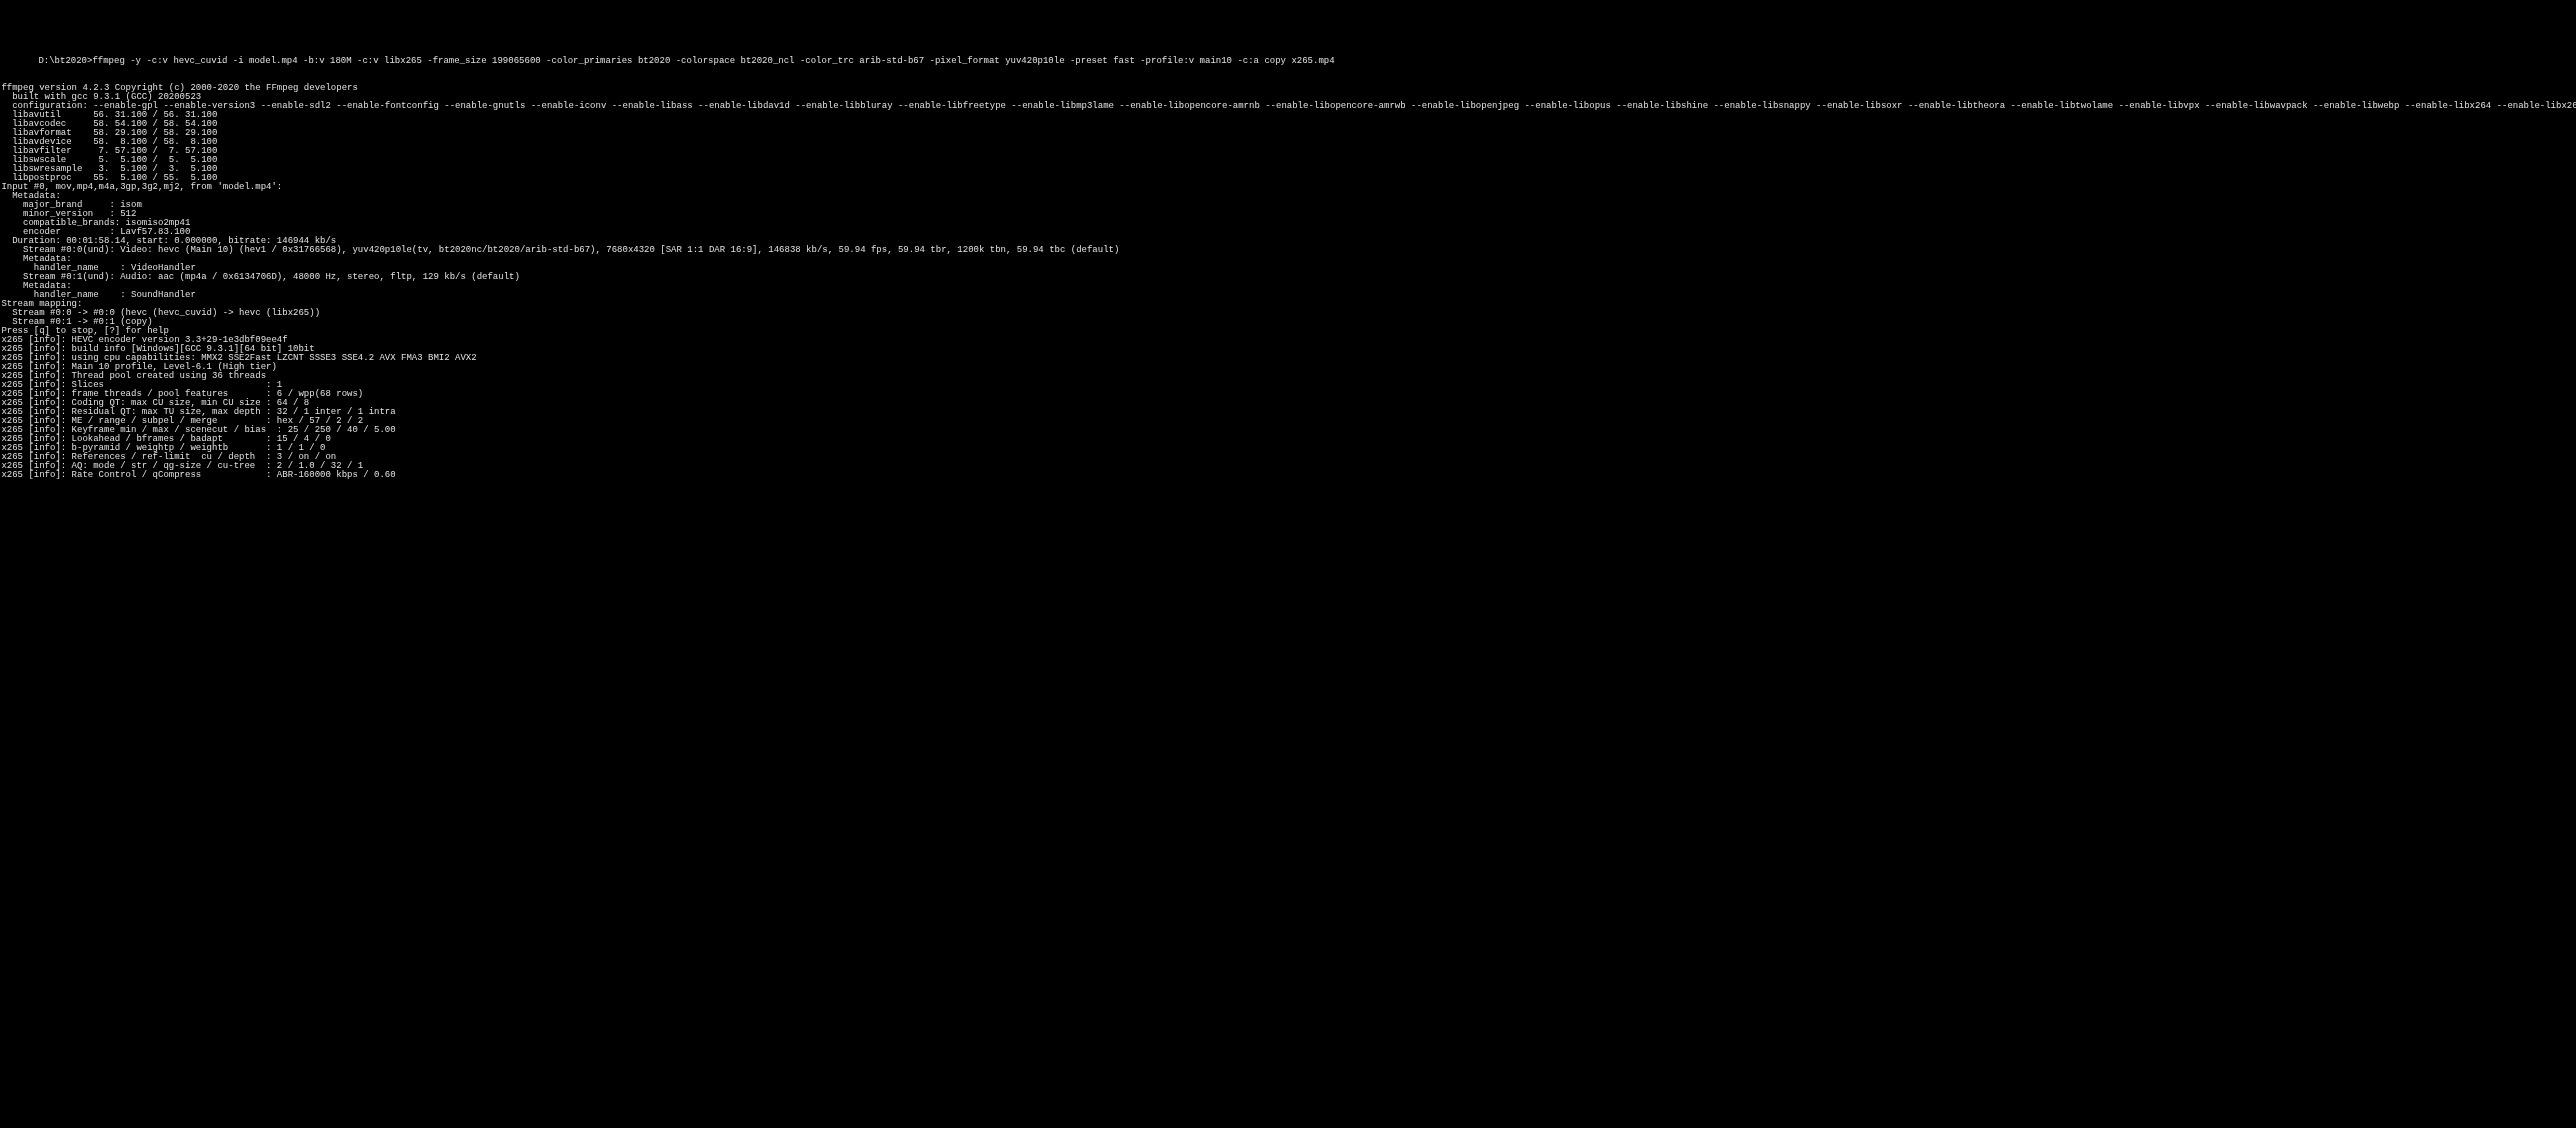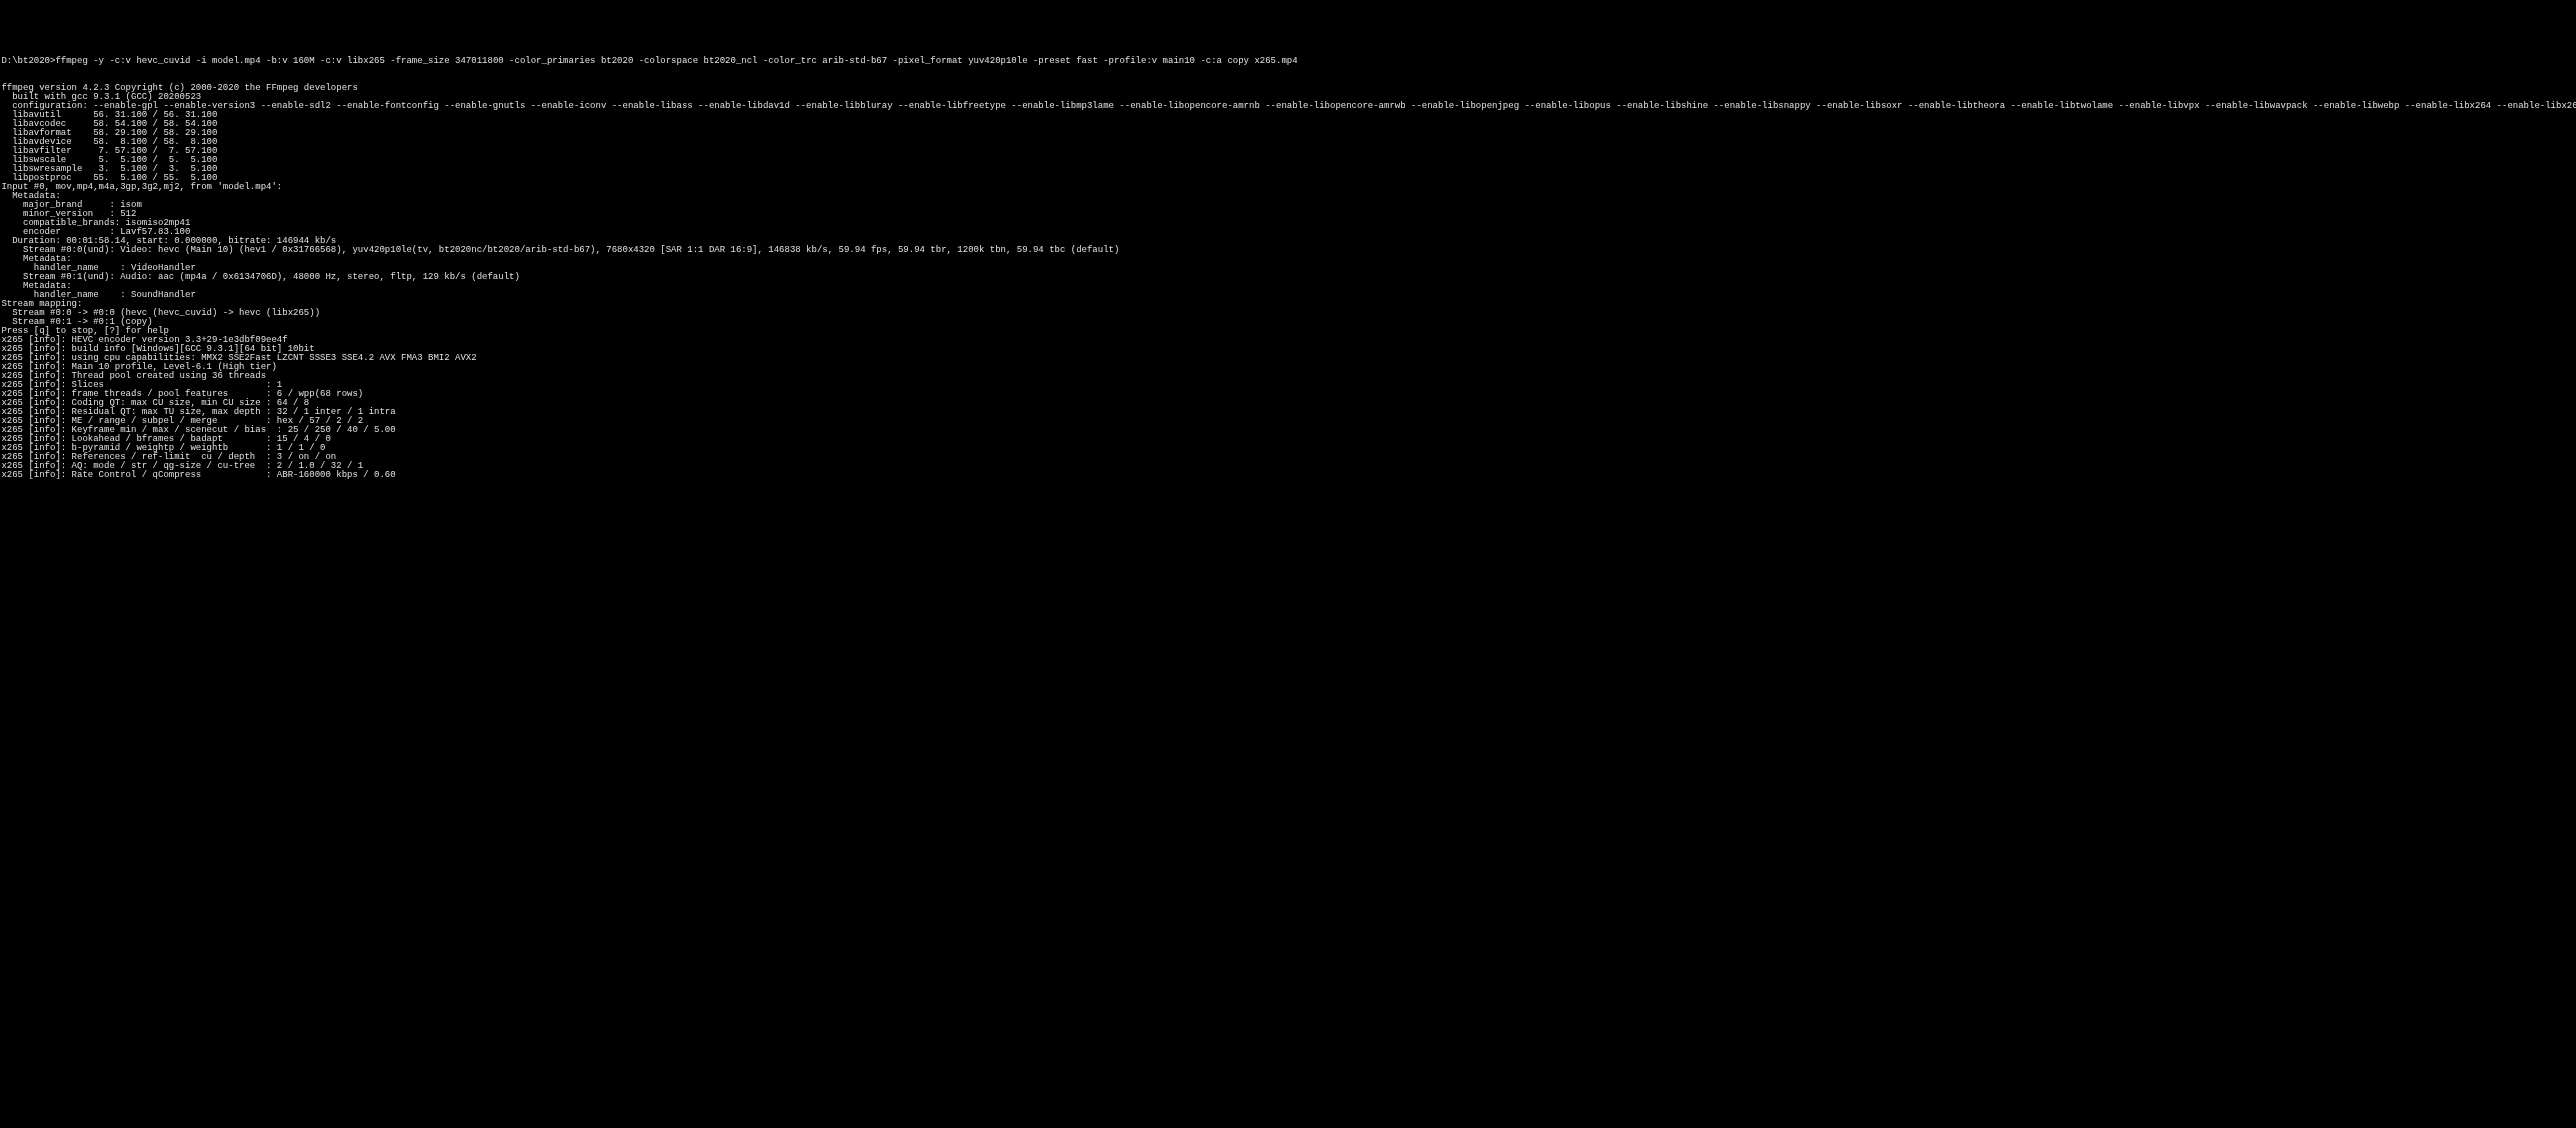--- a/index.html
+++ b/index.html
@@ -20,30 +20,31 @@
     .term {
       padding: 2.7px 1.4px;
     }
     .line {
       display: block;
       white-space: pre;
       min-height: 1em;
     }
     .prompt {
       color: #e0e0e0;
+      padding-left: 37px;
     }
     .cmd {
       color: #e0e0e0;
     }
   </style>
 </head>
 <body>
 
 
 
 <div class="term">
-  <span class="line"><span class="prompt">D:\bt2020&gt;</span><span class="cmd">ffmpeg -y -c:v hevc_cuvid -i model.mp4 -b:v 160M -c:v libx265 -frame_size 347011800 -color_primaries bt2020 -colorspace bt2020_ncl -color_trc arib-std-b67 -pixel_format yuv420p10le -preset fast -profile:v main10 -c:a copy x265.mp4</span></span>
+  <span class="line"><span class="prompt">D:\bt2020&gt;</span><span class="cmd">ffmpeg -y -c:v hevc_cuvid -i model.mp4 -b:v 180M -c:v libx265 -frame_size 199065600 -color_primaries bt2020 -colorspace bt2020_ncl -color_trc arib-std-b67 -pixel_format yuv420p10le -preset fast -profile:v main10 -c:a copy x265.mp4</span></span>
   <div id="output-lines"><span class="line">ffmpeg version 4.2.3 Copyright (c) 2000-2020 the FFmpeg developers</span><span class="line">  built with gcc 9.3.1 (GCC) 20200523</span><span class="line">  configuration: --enable-gpl --enable-version3 --enable-sdl2 --enable-fontconfig --enable-gnutls --enable-iconv --enable-libass --enable-libdav1d --enable-libbluray --enable-libfreetype --enable-libmp3lame --enable-libopencore-amrnb --enable-libopencore-amrwb --enable-libopenjpeg --enable-libopus --enable-libshine --enable-libsnappy --enable-libsoxr --enable-libtheora --enable-libtwolame --enable-libvpx --enable-libwavpack --enable-libwebp --enable-libx264 --enable-libx265 --enable-libxml2 --enable-libzimg --enable-lzma --enable-zlib --enable-gmp --enable-libvidstab --enable-libvorbis --enable-libvo-amrwbenc --enable-libmysofa --enable-libspeex --enable-libxvid --enable-libaom --enable-libmfx --enable-amf --enable-ffnvcodec --enable-cuvid --enable-d3d11va --enable-nvenc --enable-nvdec --enable-dxva2 --enable-avisynth --enable-libopenmpt</span><span class="line">  libavutil      56. 31.100 / 56. 31.100</span><span class="line">  libavcodec     58. 54.100 / 58. 54.100</span><span class="line">  libavformat    58. 29.100 / 58. 29.100</span><span class="line">  libavdevice    58.  8.100 / 58.  8.100</span><span class="line">  libavfilter     7. 57.100 /  7. 57.100</span><span class="line">  libswscale      5.  5.100 /  5.  5.100</span><span class="line">  libswresample   3.  5.100 /  3.  5.100</span><span class="line">  libpostproc    55.  5.100 / 55.  5.100</span><span class="line">Input #0, mov,mp4,m4a,3gp,3g2,mj2, from 'model.mp4':</span><span class="line">  Metadata:</span><span class="line">    major_brand     : isom</span><span class="line">    minor_version   : 512</span><span class="line">    compatible_brands: isomiso2mp41</span><span class="line">    encoder         : Lavf57.83.100</span><span class="line">  Duration: 00:01:58.14, start: 0.000000, bitrate: 146944 kb/s</span><span class="line">    Stream #0:0(und): Video: hevc (Main 10) (hev1 / 0x31766568), yuv420p10le(tv, bt2020nc/bt2020/arib-std-b67), 7680x4320 [SAR 1:1 DAR 16:9], 146838 kb/s, 59.94 fps, 59.94 tbr, 1200k tbn, 59.94 tbc (default)</span><span class="line">    Metadata:</span><span class="line">      handler_name    : VideoHandler</span><span class="line">    Stream #0:1(und): Audio: aac (mp4a / 0x6134706D), 48000 Hz, stereo, fltp, 129 kb/s (default)</span><span class="line">    Metadata:</span><span class="line">      handler_name    : SoundHandler</span><span class="line">Stream mapping:</span><span class="line">  Stream #0:0 -&gt; #0:0 (hevc (hevc_cuvid) -&gt; hevc (libx265))</span><span class="line">  Stream #0:1 -&gt; #0:1 (copy)</span><span class="line">Press [q] to stop, [?] for help</span><span class="line">x265 [info]: HEVC encoder version 3.3+29-1e3dbf09ee4f</span><span class="line">x265 [info]: build info [Windows][GCC 9.3.1][64 bit] 10bit</span><span class="line">x265 [info]: using cpu capabilities: MMX2 SSE2Fast LZCNT SSSE3 SSE4.2 AVX FMA3 BMI2 AVX2</span><span class="line">x265 [info]: Main 10 profile, Level-6.1 (High tier)</span><span class="line">x265 [info]: Thread pool created using 36 threads</span><span class="line">x265 [info]: Slices                              : 1</span><span class="line">x265 [info]: frame threads / pool features       : 6 / wpp(68 rows)</span><span class="line">x265 [info]: Coding QT: max CU size, min CU size : 64 / 8</span><span class="line">x265 [info]: Residual QT: max TU size, max depth : 32 / 1 inter / 1 intra</span><span class="line">x265 [info]: ME / range / subpel / merge         : hex / 57 / 2 / 2</span><span class="line">x265 [info]: Keyframe min / max / scenecut / bias  : 25 / 250 / 40 / 5.00 </span><span class="line">x265 [info]: Lookahead / bframes / badapt        : 15 / 4 / 0</span><span class="line">x265 [info]: b-pyramid / weightp / weightb       : 1 / 1 / 0</span><span class="line">x265 [info]: References / ref-limit  cu / depth  : 3 / on / on</span><span class="line">x265 [info]: AQ: mode / str / qg-size / cu-tree  : 2 / 1.0 / 32 / 1</span><span class="line">x265 [info]: Rate Control / qCompress            : ABR-160000 kbps / 0.60</span></div>
 </div>
 
 
 
 
 
 </body></html>

